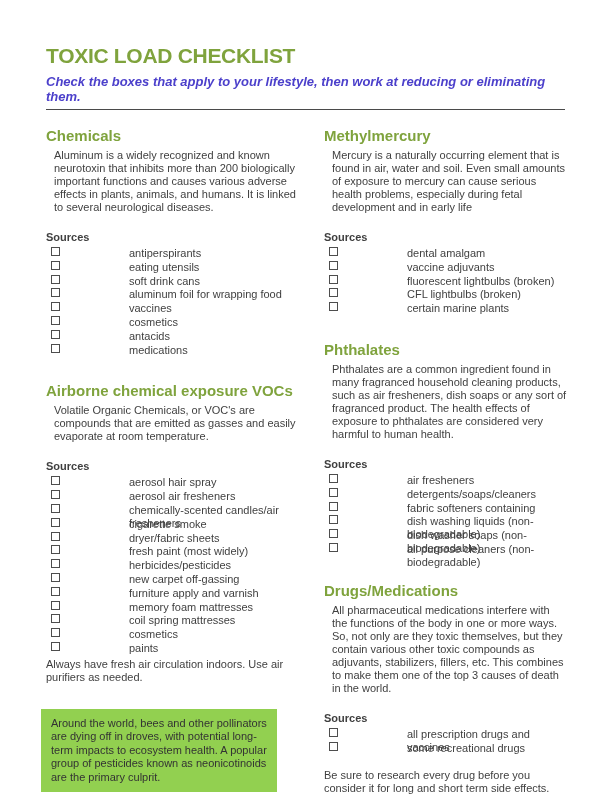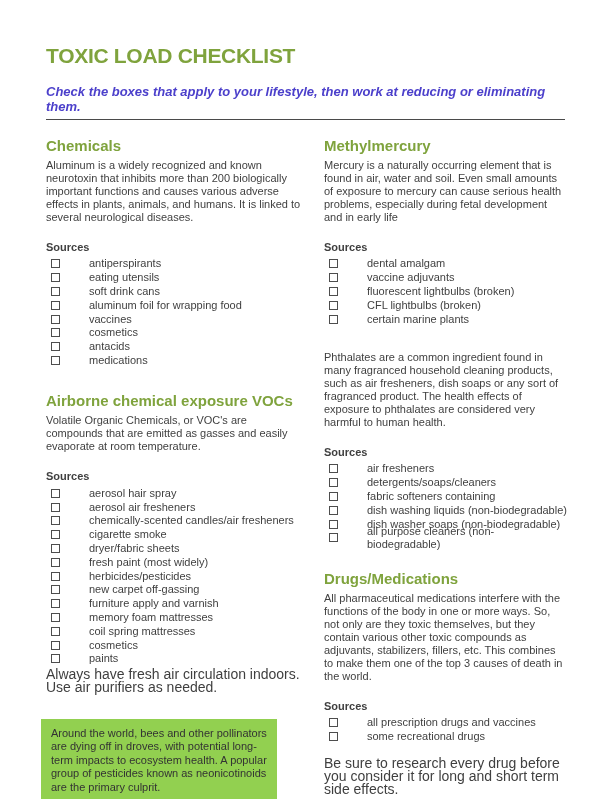--- a/index.html
+++ b/index.html
@@ -24,70 +24,71 @@
   .header { border-bottom: 1.5px solid #4a4a4a; padding-bottom: 4px; }
   .title {
     margin: 0;
     font-size: 21px;
     font-weight: bold;
     letter-spacing: -0.3px;
     color: var(--heading-green);
     line-height: 1.15;
   }
   .subtitle {
-    margin-top: 17px;
+    margin-top: 7px;
     font-size: 13px;
     font-weight: bold;
     font-style: italic;
     color: var(--subtitle-blue);
     line-height: 1.15;
   }
 
   .columns { display: flex; gap: 18px; margin-top: 17px; }
   .col-left  { width: 260px; flex: none; }
   .col-right { width: 243px; flex: none; }
 
   .section { margin-bottom: 25px; }
   .section-heading {
     margin: 0 0 4px 0;
     font-size: 15px;
     font-weight: bold;
     color: var(--heading-green);
     line-height: 1.2;
   }
   .section-desc {
-    margin: 0 0 17px 0;
+    margin: 0 0 17px 8px;
     font-size: 11px;
     line-height: 13px;
   }
   .sources-label {
     font-size: 11px;
     font-weight: bold;
     margin-bottom: 3px;
     line-height: 13px;
   }
   .checklist { list-style: none; margin: 0; padding: 0; }
   .check-row {
     display: flex;
-    align-items: center;
+    align-items: flex-start;
     height: 13.8px;
     font-size: 11px;
     line-height: 13px;
+    gap: 40px;
   }
   .checkbox {
     flex: none;
     width: 9px; height: 9px;
     border: 1px solid #4d4d4d;
     background: #fff;
     margin-left: 5px;
     margin-right: 29px;
   }
   .section-note {
     margin: 2px 0 0 0;
-    font-size: 14px;
+    font-size: 11px;
     line-height: 13px;
   }
   .col-right .section-note { margin-top: 14px; }
 
   .highlight-box {
     margin-top: 13px;
     margin-left: -5px;
     width: 236px;
     background: var(--highlight-green);
     padding: 8px 10px;
@@ -261,20 +262,21 @@
 
   <li class="check-row">
     <span class="checkbox"></span>
     <span class="check-label">certain marine plants</span>
   </li>
 </ul>
 
   </section>
 
   <section class="section">
+    <h2 class="section-heading">Phthalates</h2>
     <p class="section-desc">Phthalates are a common ingredient found in many fragranced household cleaning products, such as air fresheners, dish soaps or any sort of fragranced product. The health effects of exposure to phthalates are considered very harmful to human health.</p>
     <div class="sources-label">Sources</div>
     <ul class="checklist">
   <li class="check-row">
     <span class="checkbox"></span>
     <span class="check-label">air fresheners</span>
   </li>
 
   <li class="check-row">
     <span class="checkbox"></span>

